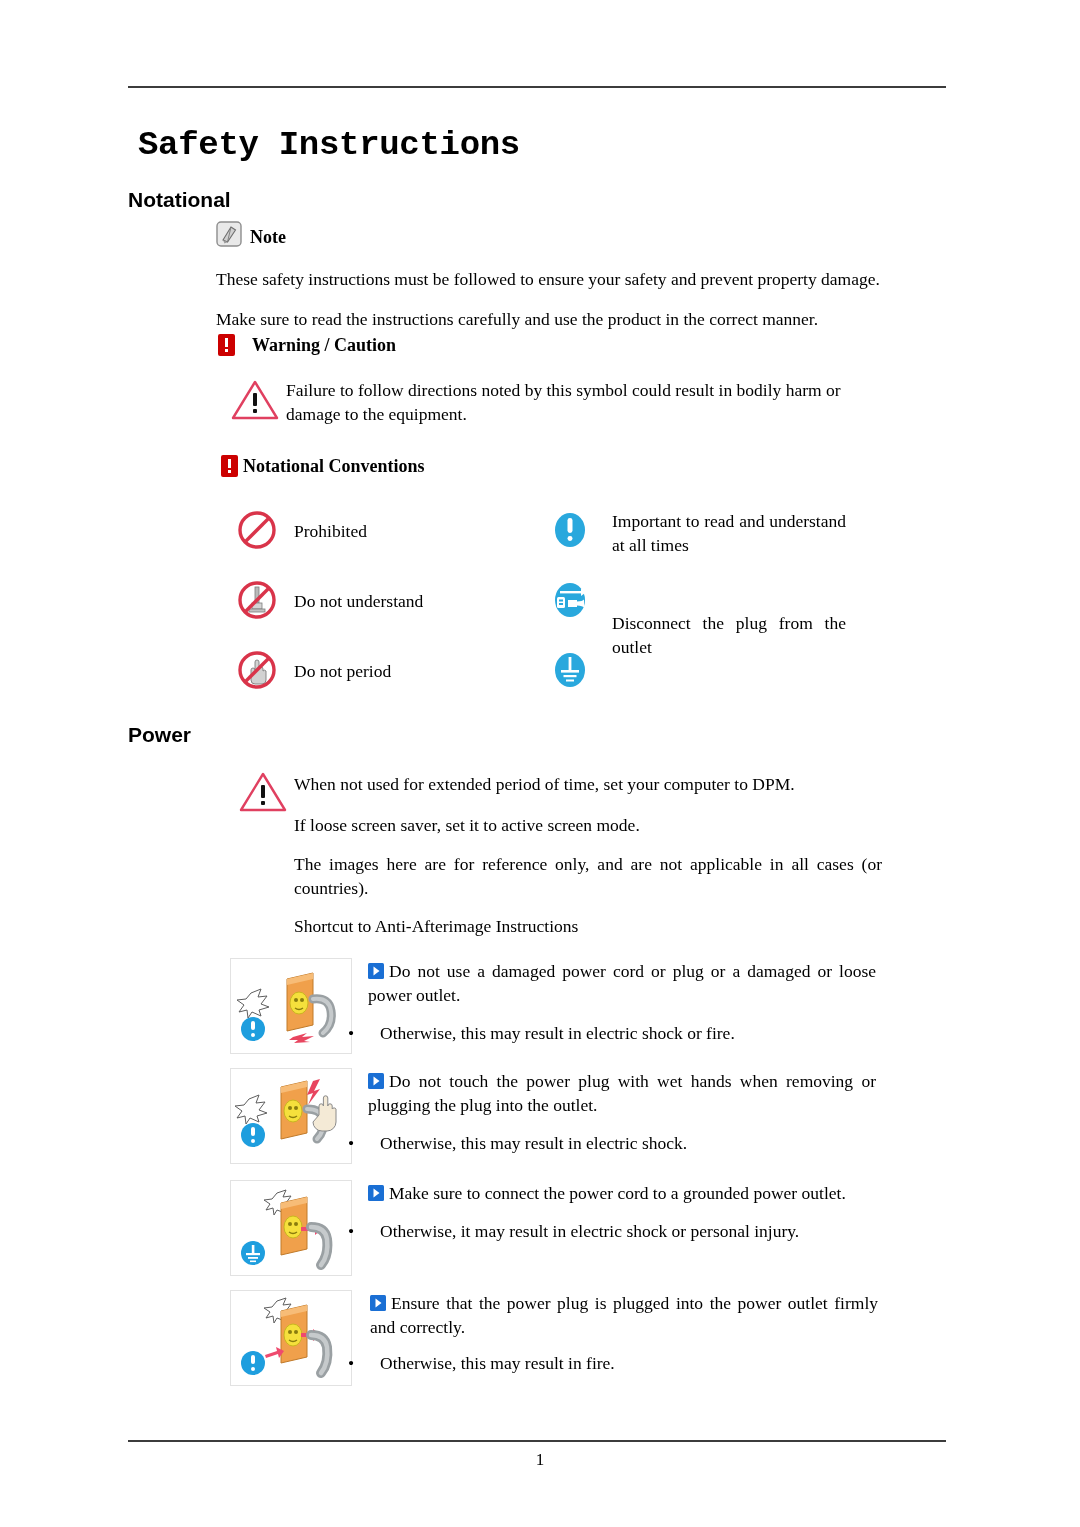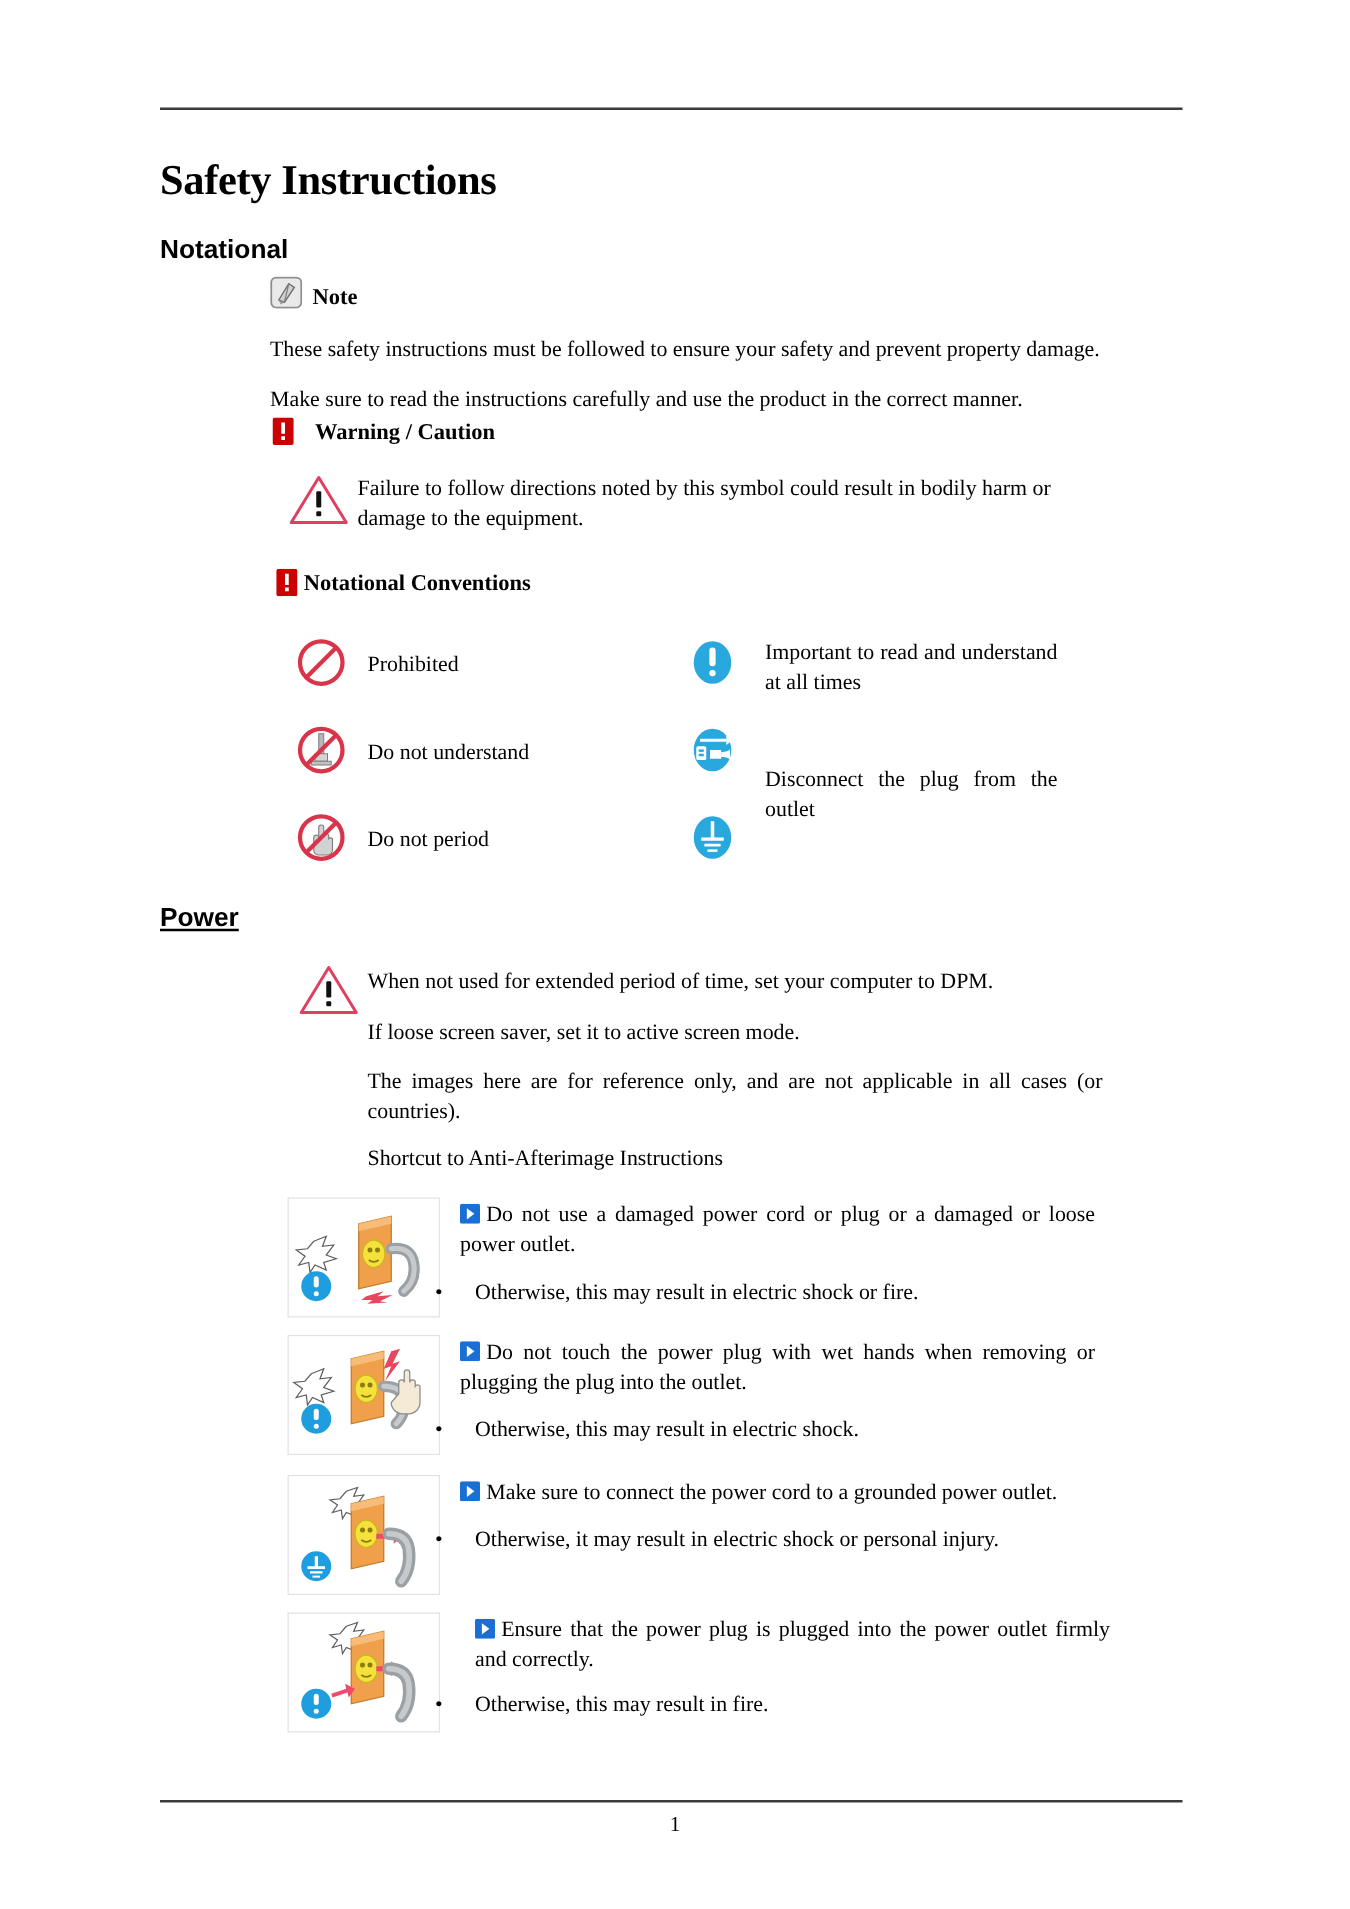--- a/index.html
+++ b/index.html
@@ -40,36 +40,36 @@
     left: 0;
     width: 1080px;
     text-align: center;
     font-size: 17px;
     font-family: "Liberation Serif", serif;
   }
 
   
   .doc-title {
     position: absolute;
-    left: 128px;
+    left: 138px;
     top: 126px;
-    font-family: Liberation Serif, serif;
+    font-family: Liberation Mono, monospace;
     font-weight: bold;
     font-size: 34px;
     letter-spacing: -0.3px;
   }
   .h2 {
     position: absolute;
     left: 128px;
     font-family: "Liberation Sans", sans-serif;
     font-weight: bold;
     font-size: 21px;
   }
   .h2.notational { top: 188px; }
-  .h2.power { top: 723px; text-decoration: underline; }
+  .h2.power { top: 723px; }
 
   
   .body-text {
     position: absolute;
     font-size: 17.5px;
     line-height: 1.38;
     font-family: "Liberation Serif", serif;
   }
   .justify { text-align: justify; }
 
@@ -408,21 +408,21 @@
       <path d="M70 42 l12 0 l0 -4 l7 6 l-7 6 l0 -4 l-12 0 z" fill="#ef4a6e"></path>
       <path d="M34 64 l12 -4 l-1 -4 l8 4 l-5 7 l-1 -4 l-12 4 z" fill="#ef4a6e"></path>
 
       <path d="M80 44 q14 0 16 12 q2 16 -6 26" stroke="#9aa0a3" stroke-width="10" fill="none" stroke-linecap="round"></path>
       <path d="M80 44 q14 0 16 12 q2 16 -6 26" stroke="#c6cacc" stroke-width="4.5" fill="none" stroke-linecap="round"></path>
       <circle cx="22" cy="72" r="12" fill="#1e9ede"></circle>
       <rect x="20" y="64" width="4" height="9" rx="2" fill="#ffffff"></rect>
       <rect x="20" y="76" width="4" height="4" rx="2" fill="#ffffff"></rect>
     </svg>
   </div>
-  <div class="panel-heading" style="left:380px; top:1292px; width:508px;">
+  <div class="panel-heading" style="left:370px; top:1292px; width:508px;">
     <span class="blue-arrow">
       <svg width="16" height="16" viewBox="0 0 16 16">
         <rect x="0" y="0" width="16" height="16" rx="1.5" fill="#1a6fd4"></rect>
         <path d="M5.5 3.5 L11.5 8 L5.5 12.5 Z" fill="#ffffff"></path>
       </svg>
     </span><span>Ensure that the power plug is plugged into the power outlet firmly and correctly.</span>
   </div>
   <div class="panel-bullet" style="left:348px; top:1353px; width:520px;">
     <span class="dot">•</span>
     <span class="btext">Otherwise, this may result in fire.</span>

